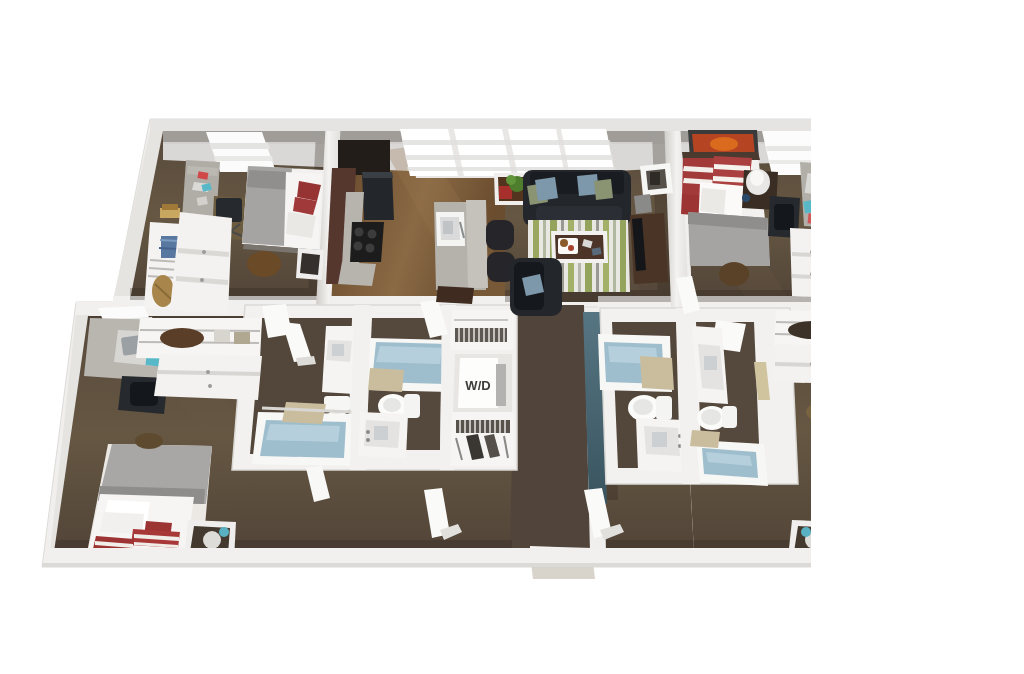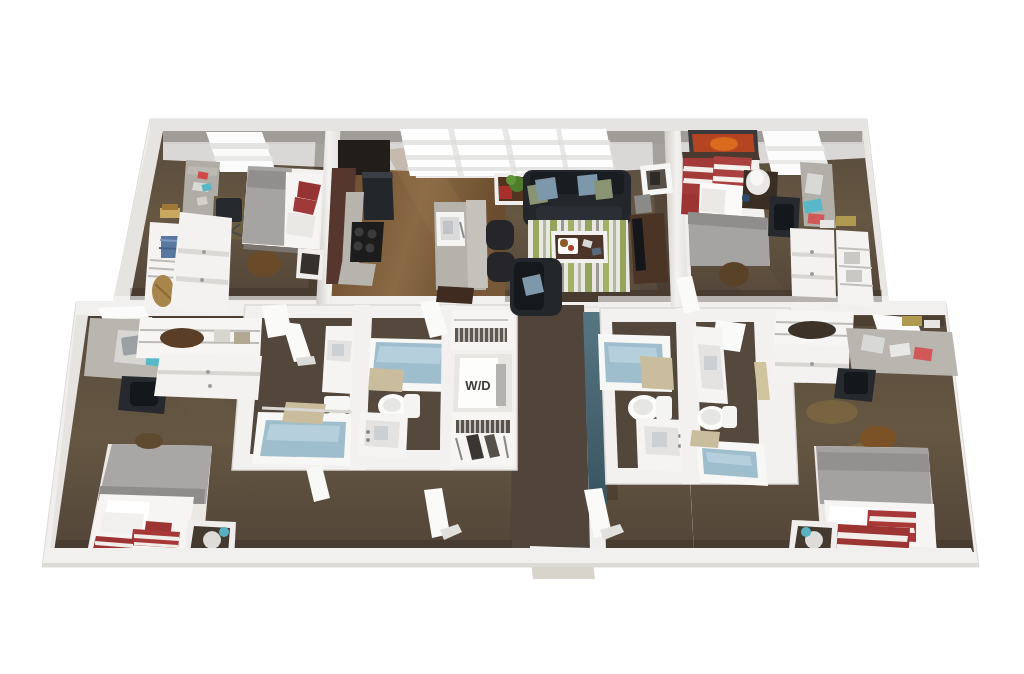--- a/index.html
+++ b/index.html
@@ -1,16 +1,16 @@
 <!DOCTYPE html>
 <html><head>
 <meta charset="utf-8">
 <style>
 html,body{margin:0;padding:0;background:#ffffff;font-family:"Liberation Sans",sans-serif;}
-#stage{width:1024px;height:674px;position:relative;overflow:hidden;background:#ffffff;}
+#stage{width:811px;height:674px;position:relative;overflow:hidden;background:#ffffff;}
 </style>
 </head>
 <body>
 <div id="stage">
 <svg width="1024" height="674" viewBox="0 0 1024 674" xmlns="http://www.w3.org/2000/svg">
 <defs>
 <linearGradient id="carpet" x1="0" y1="0" x2="0" y2="1">
   <stop offset="0" stop-color="#584a3c"></stop>
   <stop offset="0.5" stop-color="#665743"></stop>
   <stop offset="1" stop-color="#524538"></stop>

